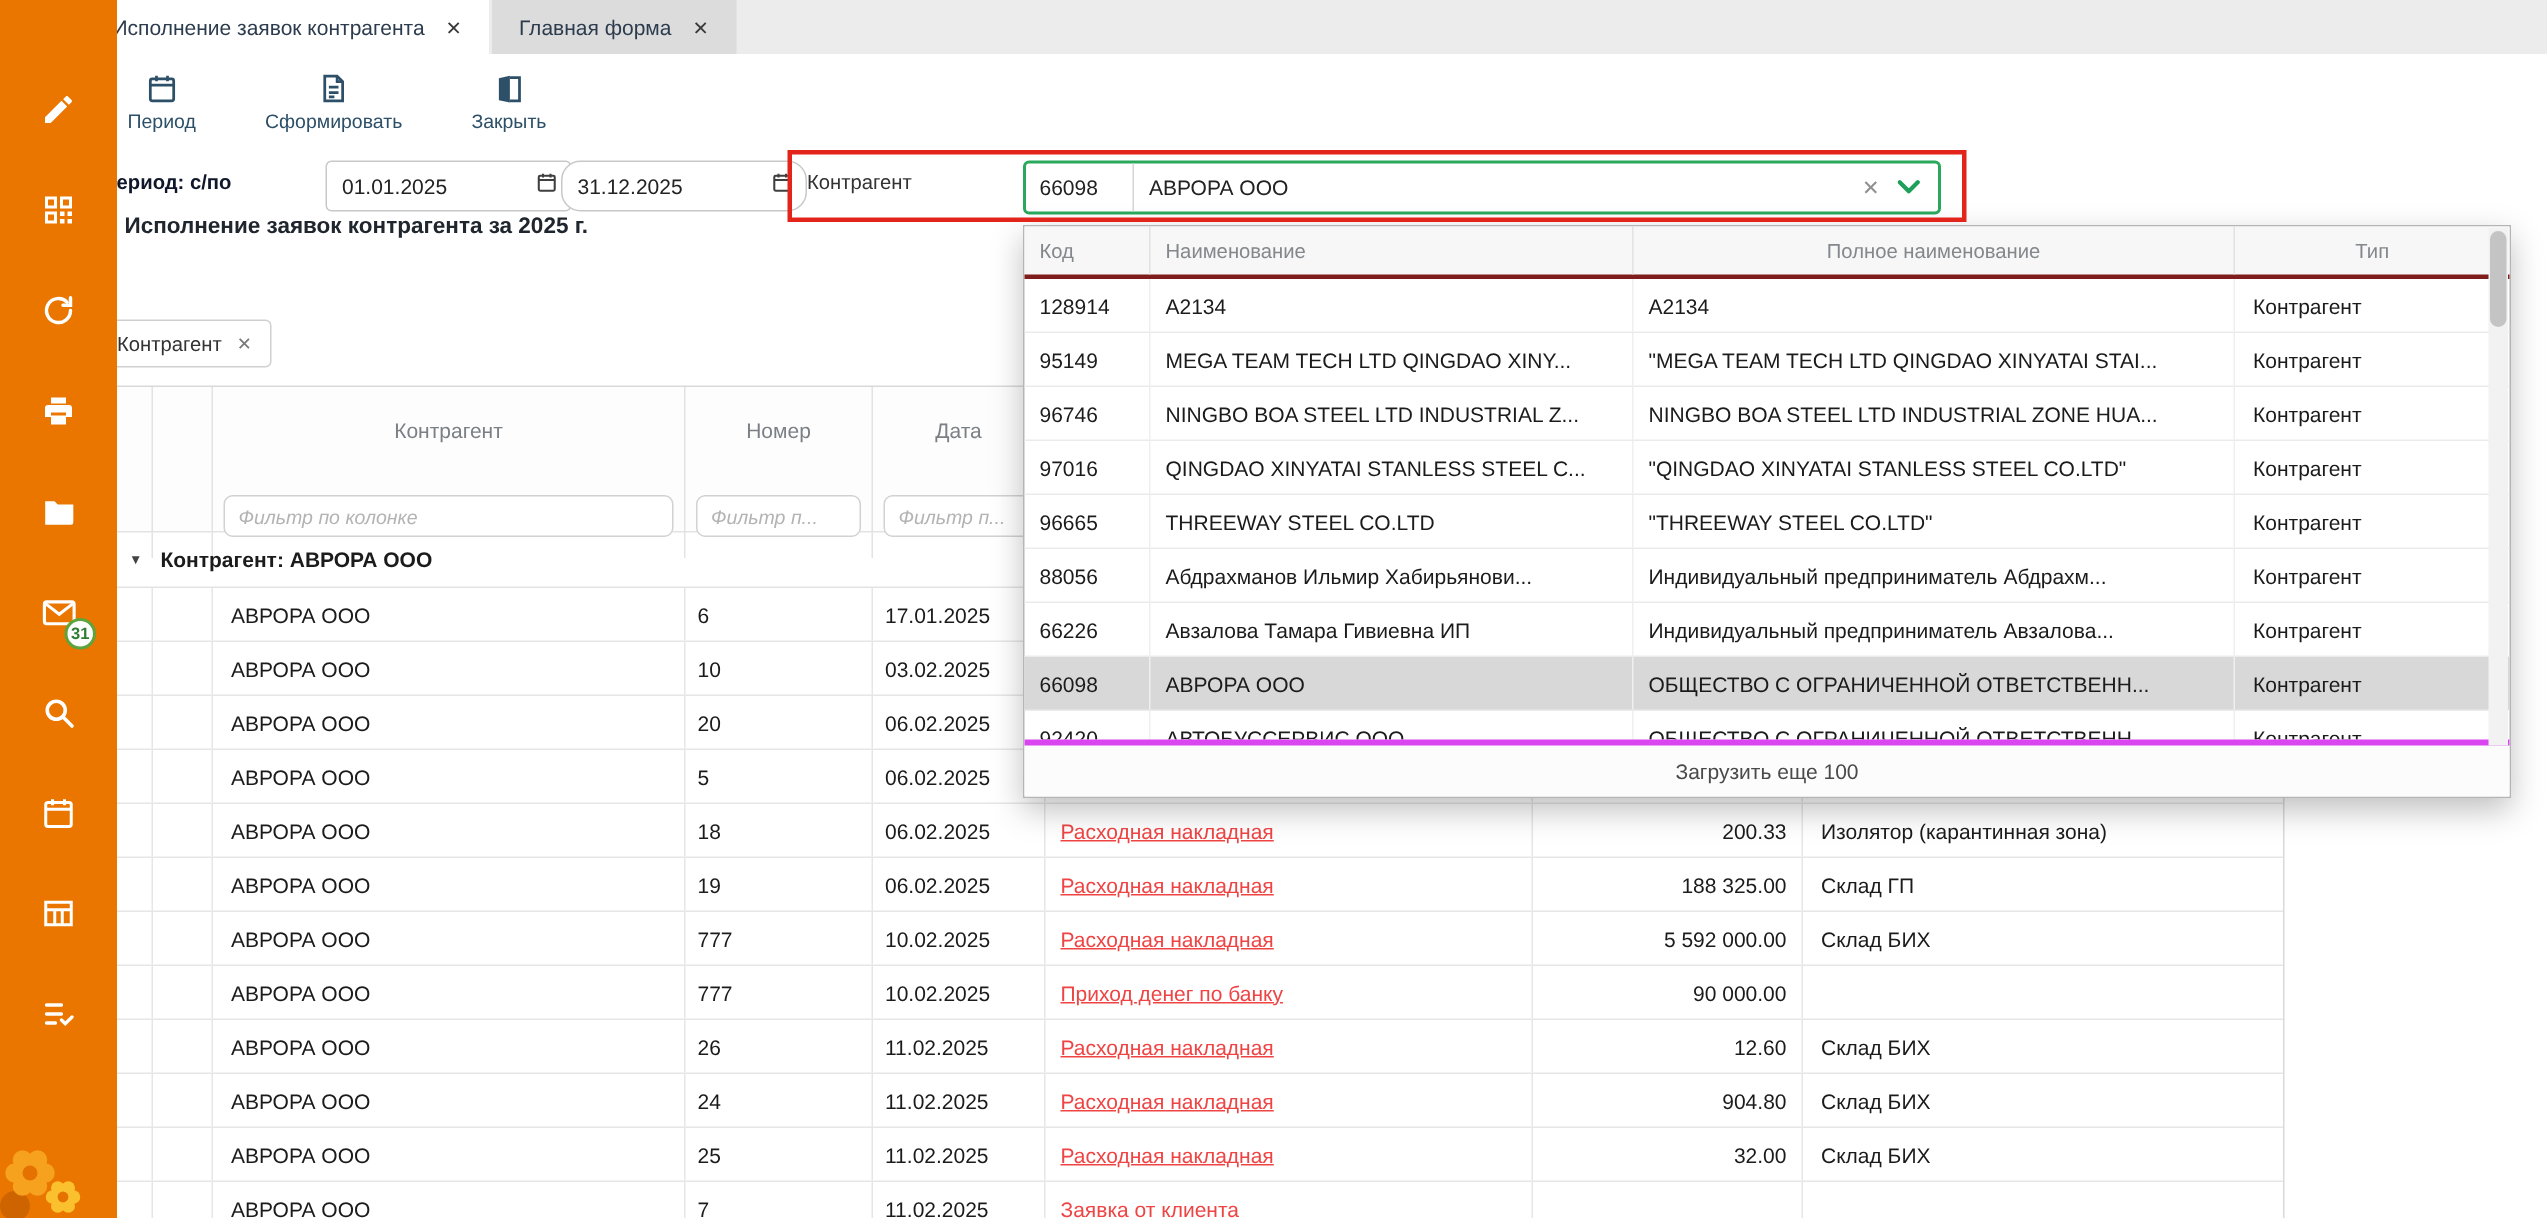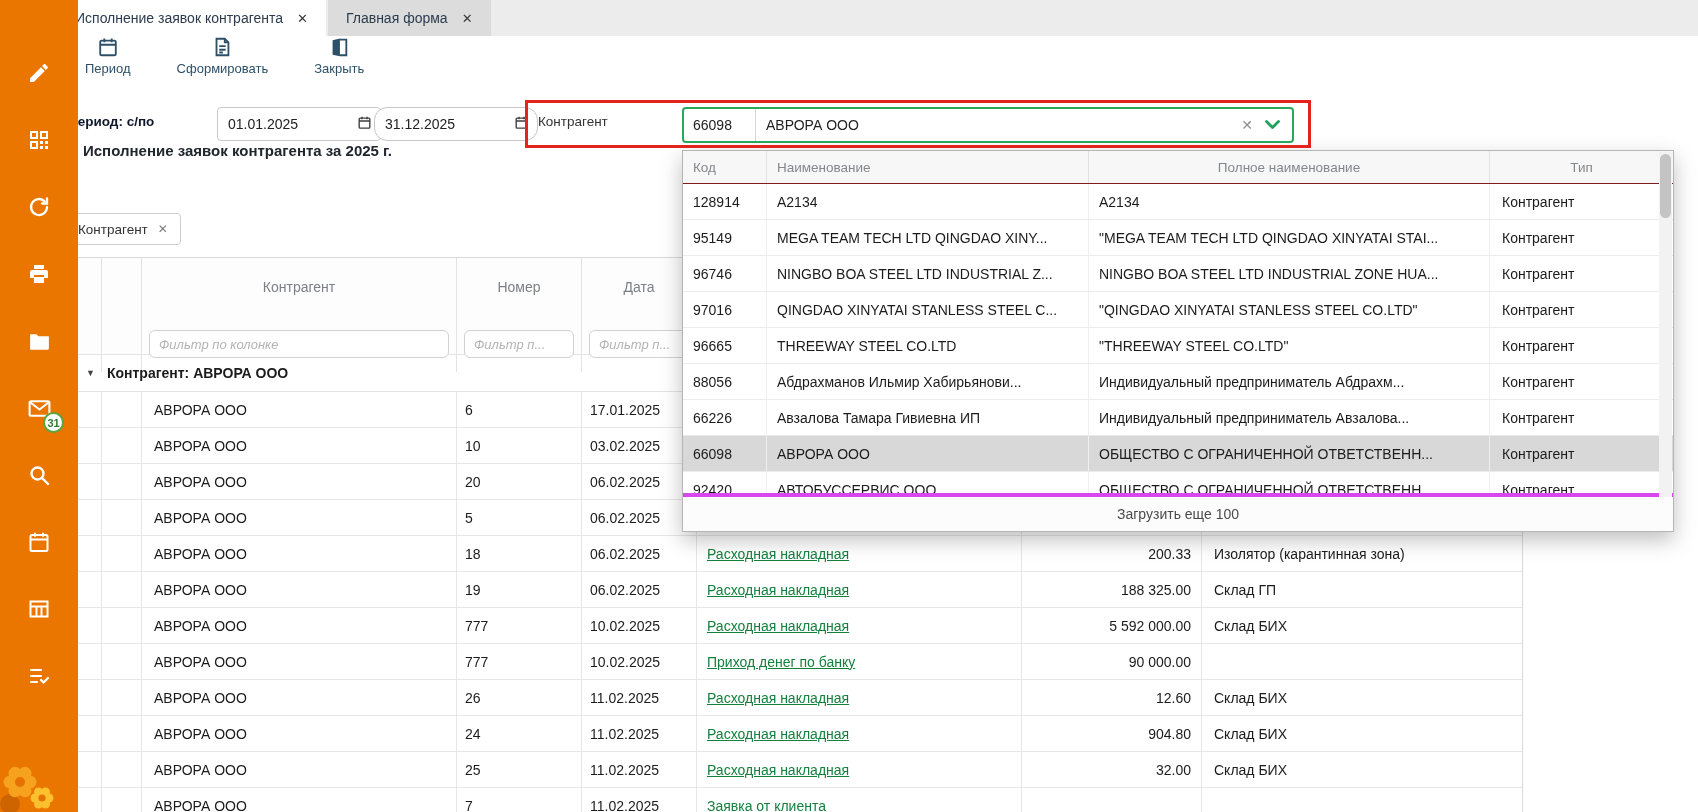--- a/index.html
+++ b/index.html
@@ -19,21 +19,21 @@
   .flowers{position:absolute;left:0;bottom:0;width:70px;height:78px;pointer-events:none;}
   
   .content{position:absolute;left:55px;top:0;width:1643px;height:812px;background:#fff;}
   
   .tabbar{height:36px;background:#ececec;display:flex;align-items:stretch;padding-left:2px;}
   .tab{display:flex;align-items:center;gap:14px;padding:0 18px;font-size:14px;color:#2c3b4d;cursor:pointer;}
   .tab.active{background:#fff;}
   .tab.inactive{background:#dcdcdc;margin-left:2px;}
   .tab-close{font-size:13px;color:#3a3a3a;line-height:1;}
   
-  .toolbar{height:64px;display:flex;gap:46px;padding-left:30px;background:#fff;}
+  .toolbar{height:64px;display:flex;align-items:center;gap:46px;padding-left:30px;background:#fff;}
   .tbtn{display:flex;flex-direction:column;align-items:center;gap:3px;font-size:13px;color:#2d5068;cursor:pointer;}
   .tbtn svg{display:block;}
   
   .period-label{position:absolute;left:13px;top:114px;font-size:13.5px;font-weight:700;color:#0f172a;}
   .date-field{position:absolute;top:107px;width:164px;height:34px;border:1px solid #c8c8c8;border-radius:4px;
     display:flex;align-items:center;box-sizing:border-box;padding:0 8px 0 10px;background:#fff;}
   .date-field input{border:none;outline:none;flex:1;font-size:14px;color:#222;width:90px;
     font-family:"Liberation Sans","DejaVu Sans",sans-serif;padding:0;background:transparent;}
   .cp-label{position:absolute;left:483px;top:114px;font-size:13.5px;color:#333;}
   .combo{position:absolute;left:627px;top:107px;width:612px;height:36px;border:2px solid #2aa95c;border-radius:4px;
@@ -59,26 +59,26 @@
     box-sizing:border-box;color:#444;outline:none;font-family:"Liberation Sans","DejaVu Sans",sans-serif;}
   input::placeholder{color:#b3b3b3;font-style:italic;}
   .t-group{display:flex;align-items:center;height:36px;border-top:1px solid #e3e3e3;border-bottom:1px solid #e3e3e3;
     font-weight:700;font-size:14px;gap:12px;padding-left:20px;background:#fff;color:#1b1b1b;}
   .t-group .tri{font-size:9px;color:#444;cursor:pointer;}
   .t-row{height:35px;border-bottom:1px solid #e6e6e6;background:#fff;}
   .t-cell{display:flex;align-items:center;border-right:1px solid #e6e6e6;white-space:nowrap;overflow:hidden;font-size:14px;min-width:0;}
   .t-cell:last-child{border-right:none;}
   .c2{padding-left:12px;}.c3{padding-left:8px;}.c4{padding-left:8px;}.c5{padding-left:10px;}
   .c6{justify-content:flex-end;padding-right:10px;}.c7{padding-left:12px;}
-  .doc-link{color:#15803d;text-decoration:underline;cursor:pointer;}
+  .doc-link{color:#ef4444;text-decoration:underline;cursor:pointer;}
   
   .popup{position:absolute;left:627px;top:150px;width:992px;height:382px;background:#fff;border:1px solid #b5b5b5;
     box-shadow:0 8px 20px rgba(0,0,0,.25);z-index:60;box-sizing:border-box;}
   .dd-grid{display:grid;grid-template-columns:84px 322px 401px 1fr;}
-  .dd-head{height:32px;background:#f7f7f7;border-bottom:1px solid #7f1d1d;color:#83888d;font-size:13.5px;}
+  .dd-head{height:32px;background:#f7f7f7;border-bottom:3px solid #7f1d1d;color:#83888d;font-size:13.5px;}
   .dd-hcell{display:flex;align-items:center;padding-left:10px;border-right:1px solid #e2e2e2;min-width:0;}
   .dd-hcell.center{justify-content:center;padding-left:0;}
   .dd-hcell:last-child{border-right:none;}
   .dd-row{height:35px;border-bottom:1px solid #ebebeb;cursor:pointer;}
   .dd-row.dd-selected{background:#d8d8d8;}
   .dd-cell{display:flex;align-items:center;padding-left:10px;border-right:1px solid #efefef;font-size:14px;
     white-space:nowrap;overflow:hidden;min-width:0;color:#1b1b1b;}
   .dd-cell:last-child{border-right:none;padding-left:12px;}
   .dd-foot{position:absolute;left:0;right:0;bottom:0;height:34px;display:flex;align-items:center;justify-content:center;
     font-size:14px;color:#4a4a4a;background:#fcfcfc;border-top:4px solid #d946ef;cursor:pointer;}

